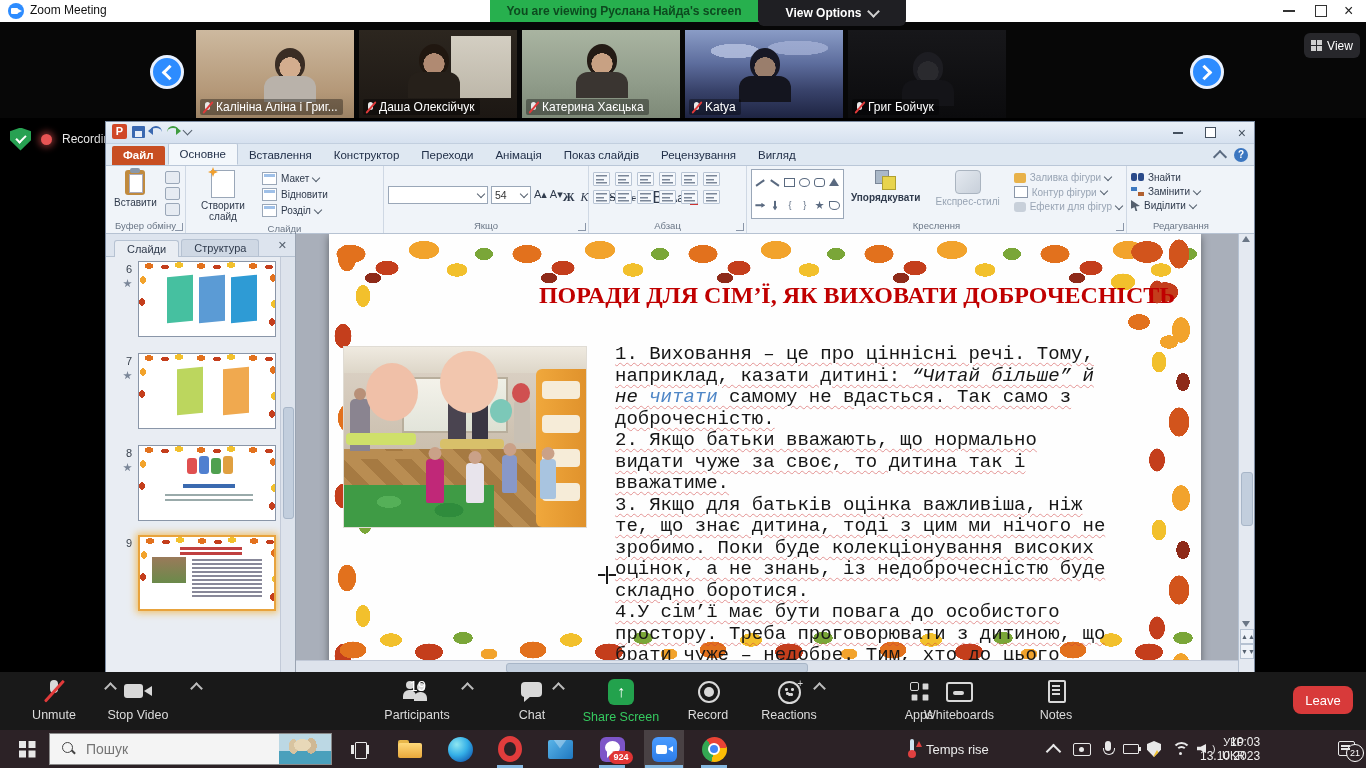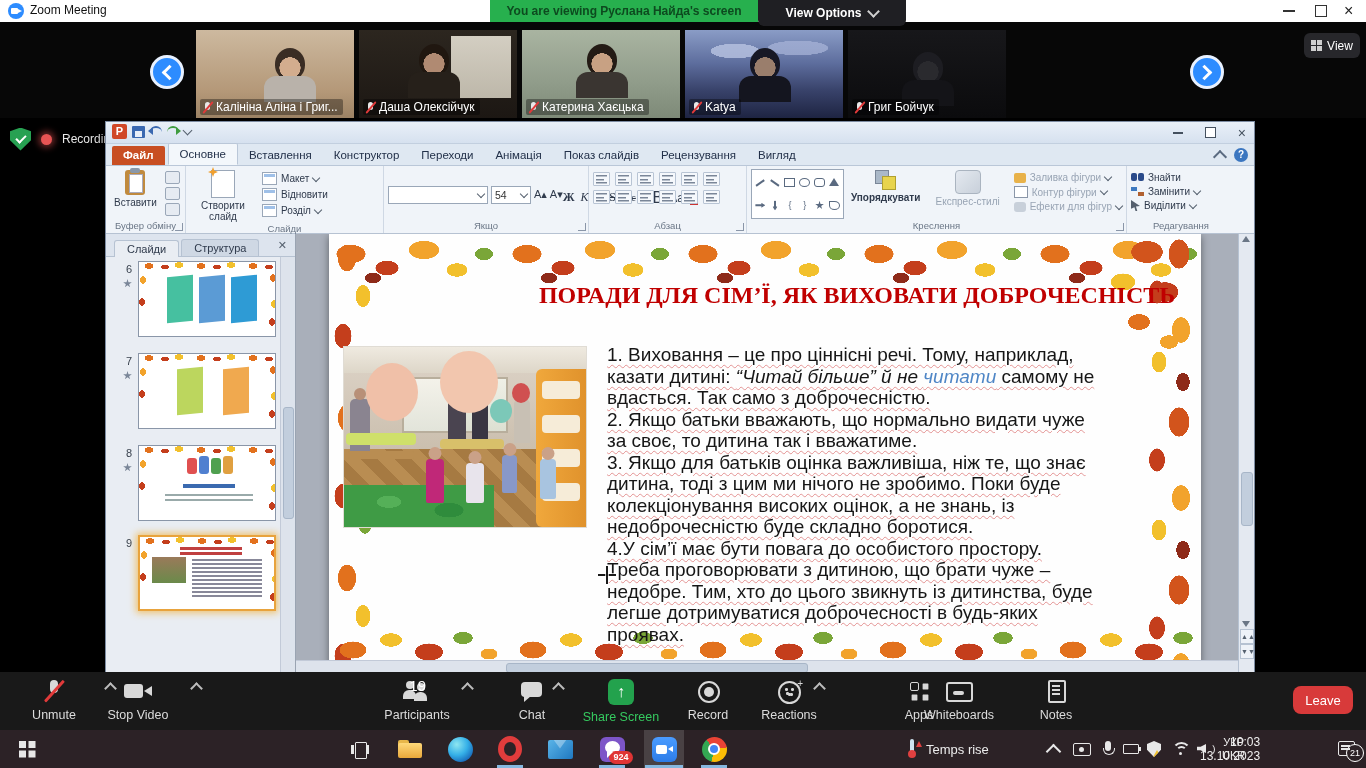--- a/index.html
+++ b/index.html
@@ -224,22 +224,22 @@
      radial-gradient(14px 9px at 160px 30px,#f2a32c 60%,transparent 61%);
      background-size:180px 42px;background-repeat:repeat-x;}
   .lf-corner{right:6px;top:0;width:96px;height:126px;background-image:
      radial-gradient(26px 18px at 48px 18px,#d2541c 60%,transparent 61%),
      radial-gradient(20px 14px at 24px 48px,#f2c02c 60%,transparent 61%),
      radial-gradient(22px 16px at 66px 58px,#c43e1c 60%,transparent 61%),
      radial-gradient(18px 13px at 40px 88px,#e2711d 60%,transparent 61%),
      radial-gradient(15px 11px at 70px 108px,#f2a32c 60%,transparent 61%);}
   .slide-title{position:absolute;left:190px;top:48px;width:676px;text-align:center;
      font-family:"Liberation Serif","DejaVu Serif",serif;font-weight:bold;font-size:24px;line-height:27px;color:#c00000;}
-  .slide-body{position:absolute;left:278px;top:110px;width:492px;
-     font-family:Liberation Sans, sans-serif;font-size:19px;line-height:21.5px;color:#161616;}
+  .slide-body{position:absolute;left:286px;top:110px;width:492px;
+     font-family:Liberation Mono, monospace;font-size:19px;line-height:21.5px;color:#161616;}
   .slide-body p{margin:0;text-decoration:underline;text-decoration-style:wavy;
      text-decoration-color:rgba(205,55,55,.5);text-decoration-thickness:1px;text-underline-offset:3px;}
   .q-it{font-style:italic;}
   .lnk{color:#4f86c6;font-style:italic;}
   .photo{position:absolute;left:15px;top:113px;width:242px;height:180px;overflow:hidden;background:#d8cfc4;box-shadow:0 0 0 1px #e0dcd4;}
   .ph{position:absolute;}
   .ph-ceil{left:0;top:0;width:242px;height:26px;background:linear-gradient(#efeae0,#ddd6c8);}
   .ph-wall{left:0;top:26px;width:242px;height:76px;background:linear-gradient(#d9cfc2,#cbbfae);}
   .ph-win1{left:58px;top:30px;width:46px;height:52px;background:linear-gradient(#f4f2ea,#e2e4da);border:2px solid #b8ae9c;}
   .ph-win2{left:116px;top:30px;width:44px;height:52px;background:linear-gradient(#eff0e6,#dde0d2);border:2px solid #b8ae9c;}
@@ -834,20 +834,25 @@
     <span class="i-notes"></span>
     <span class="lbl">Notes</span>
   </div>
   <div class="leave">Leave</div>
 </div>
 
 <div id="tbar">
   <div class="tb" style="left:8px;width:38px;">
       <span class="winlogo"></span>
     </div>
+  <div class="tsearch">
+    <span class="mag"></span>
+    <input placeholder="Пошук" style="">
+    <span class="castle"></span>
+  </div>
   <div class="tb ticon" style="left:340px;">
       <span class="tv"></span>
     </div>
   <div class="tb ticon" style="left:390px;">
       <span class="folder"></span>
     </div>
   <div class="tb ticon" style="left:440px;">
       <span class="edge"></span>
     </div>
   <div class="tb ticon" style="left:490px;">

